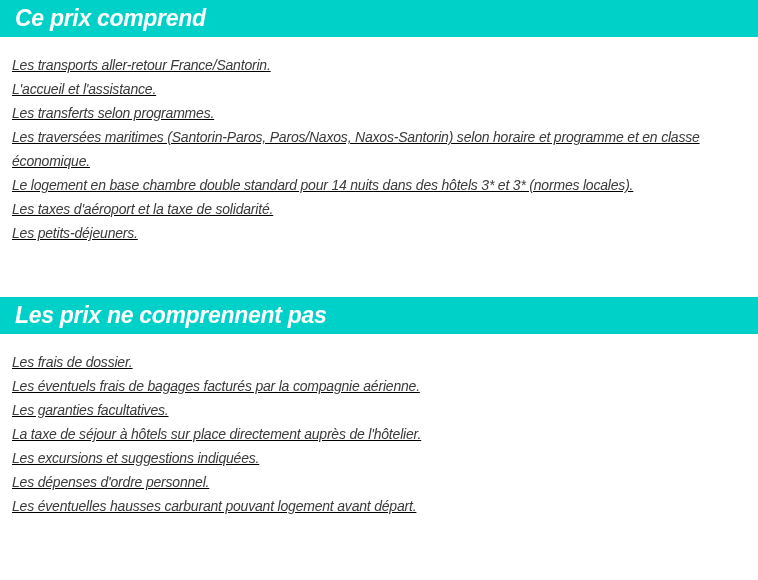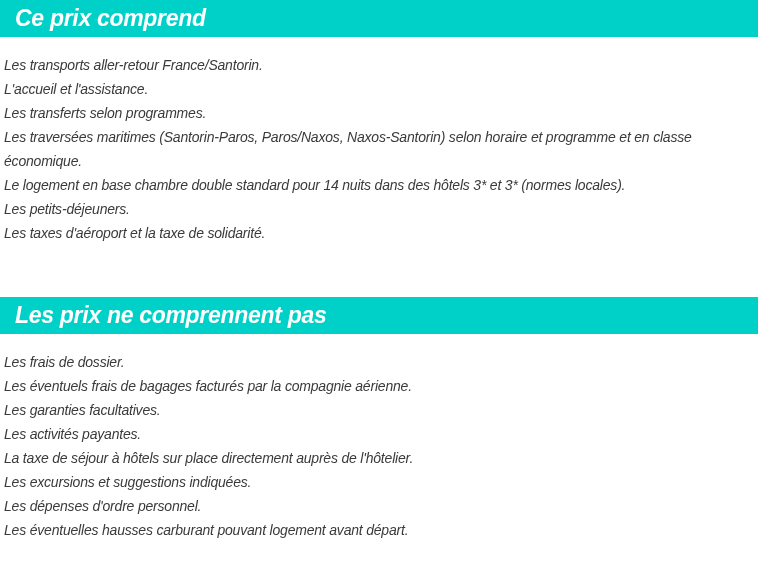--- a/index.html
+++ b/index.html
@@ -5,51 +5,50 @@
   html, body { margin: 0; padding: 0; background: #ffffff; }
   body { width: 758px; height: 580px; overflow: hidden; position: relative;
          font-family: "Liberation Sans", "DejaVu Sans", sans-serif; }
   .section { position: absolute; left: 0; width: 758px; }
   .header {
     height: 37px; background: #00d1c8; color: #ffffff;
     font-style: italic; font-weight: bold; font-size: 23px;
     line-height: 37px; padding-left: 15px; box-sizing: border-box;
     letter-spacing: -0.3px;
   }
-  .list { margin: 4px; padding: 0; list-style: none; }
+  .list { margin: 12px; padding: 0; list-style: none; text-decoration: underline; }
   .list li {
     font-style: italic; font-size: 14px; color: #3a3a3a;
     line-height: 24px; letter-spacing: -0.2px; padding-right: 30px;
   }
   #sec1 { top: 0; }
   #sec1 .list { margin-top: 16px; }
   #sec2 { top: 297px; }
   #sec2 .list { margin-top: 16px; }
 </style>
 </head>
 <body>
 
 <div class="section" id="sec1">
   <div class="header">Ce prix comprend</div>
   <ul class="list">
     <li>Les transports aller-retour France/Santorin.</li>
     <li>L'accueil et l'assistance.</li>
     <li>Les transferts selon programmes.</li>
     <li>Les traversées maritimes (Santorin-Paros, Paros/Naxos, Naxos-Santorin) selon horaire et programme et en classe économique.</li>
     <li>Le logement en base chambre double standard pour 14 nuits dans des hôtels 3* et 3* (normes locales).</li>
+    <li>Les taxes d'aéroport et la taxe de solidarité.</li>
     <li>Les petits-déjeuners.</li>
-    <li>Les taxes d'aéroport et la taxe de solidarité.</li>
   </ul>
 </div>
 
 <div class="section" id="sec2">
   <div class="header">Les prix ne comprennent pas</div>
   <ul class="list">
     <li>Les frais de dossier.</li>
     <li>Les éventuels frais de bagages facturés par la compagnie aérienne.</li>
     <li>Les garanties facultatives.</li>
-    <li>Les activités payantes.</li>
     <li>La taxe de séjour à hôtels sur place directement auprès de l'hôtelier.</li>
     <li>Les excursions et suggestions indiquées.</li>
     <li>Les dépenses d'ordre personnel.</li>
     <li>Les éventuelles hausses carburant pouvant logement avant départ.</li>
   </ul>
 </div>
 
 </body></html>

